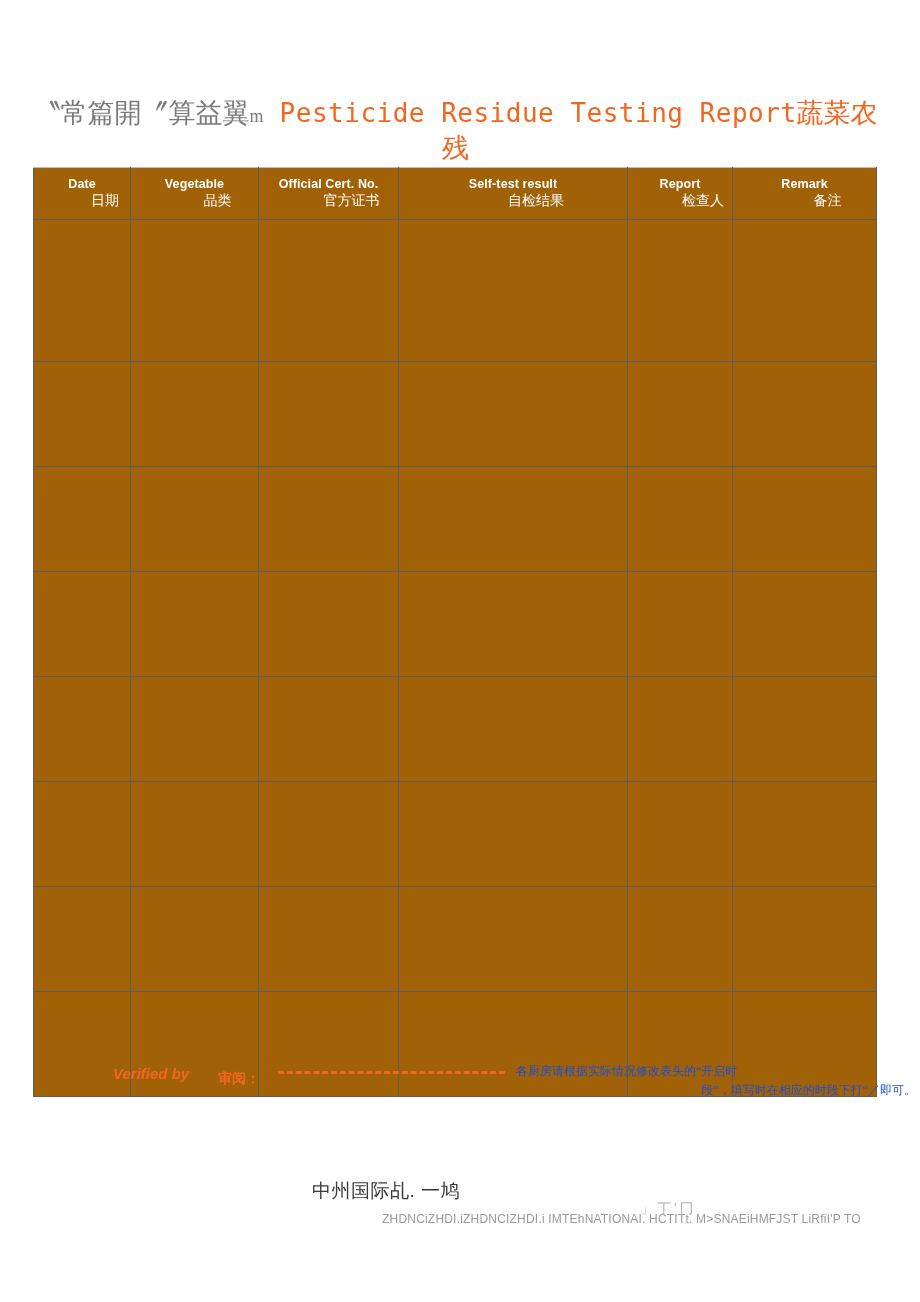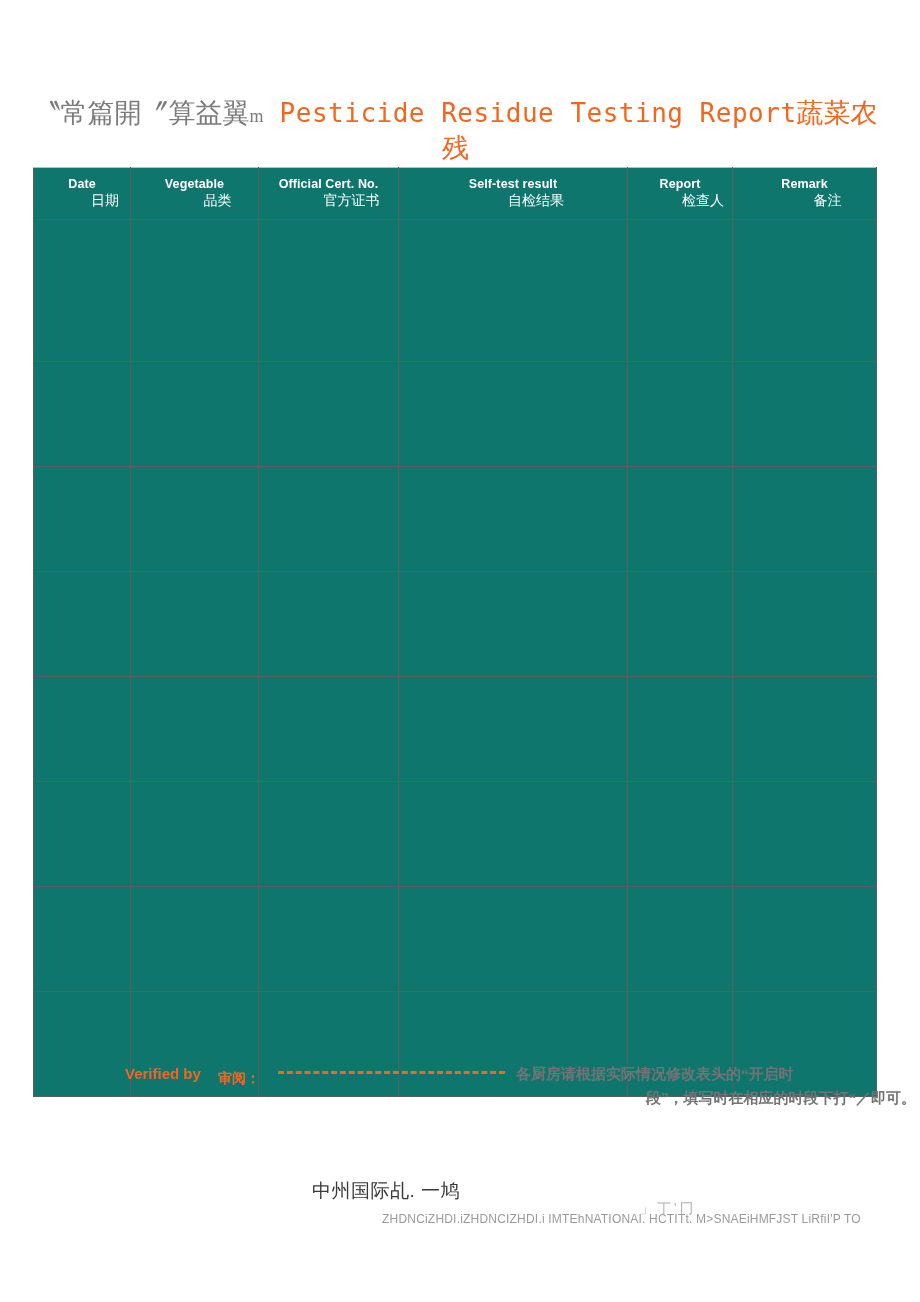--- a/index.html
+++ b/index.html
@@ -66,21 +66,21 @@
     table-layout: fixed;
   }
   .grid col.c-date      { width: 97px; }
   .grid col.c-veg       { width: 128px; }
   .grid col.c-cert      { width: 140px; }
   .grid col.c-self      { width: 229px; }
   .grid col.c-tester    { width: 105px; }
   .grid col.c-remark    { width: 144px; }
 
   .grid td, .grid th {
-    background: #0f766e;
+    background: #a16207;
     border: 1px solid #5d5d5d;
     padding: 0;
     margin: 0;
   }
   .grid th {
     height: 51px;
     vertical-align: middle;
     text-align: center;
     color: #ffffff;
     border-top: 1px solid #bdbdbd;
@@ -111,25 +111,26 @@
   
   .sign-row {
     position: absolute;
     left: 33px;
     top: 1062px;
     width: 855px;
     height: 50px;
   }
   .sign-label-en {
     position: absolute;
-    left: 92px;
+    left: 80px;
     top: 3px;
     color: #f2671f;
     font-size: 15px;
     font-weight: bold;
+    font-style: italic;
   }
   .sign-label-cn {
     position: absolute;
     left: 185px;
     top: 8px;
     color: #f2671f;
     font-family: "Liberation Serif", "DejaVu Serif", serif;
     font-size: 14px;
     font-weight: bold;
   }
@@ -139,26 +140,25 @@
     top: 9px;
     width: 227px;
     height: 0;
     border-top: 3px dashed #f2671f;
   }
   .note {
     position: absolute;
     left: 483px;
     top: 0px;
     width: 400px;
-    color: #737373;
-    font-family: "Liberation Serif", "DejaVu Serif", serif;
-    font-size: 15px;
+    color: #1d4ed8;
+    font-family: "Liberation Serif", "DejaVu Serif", serif;
+    font-size: 12px;
     line-height: 1.62;
     text-align: right;
-    font-weight: bold;
   }
   .note .l1 { display: block; text-align: left; }
   .note .l2 { display: block; text-align: right; }
 
   
   .footer {
     position: absolute;
     left: 0;
     top: 1172px;
     width: 920px;

